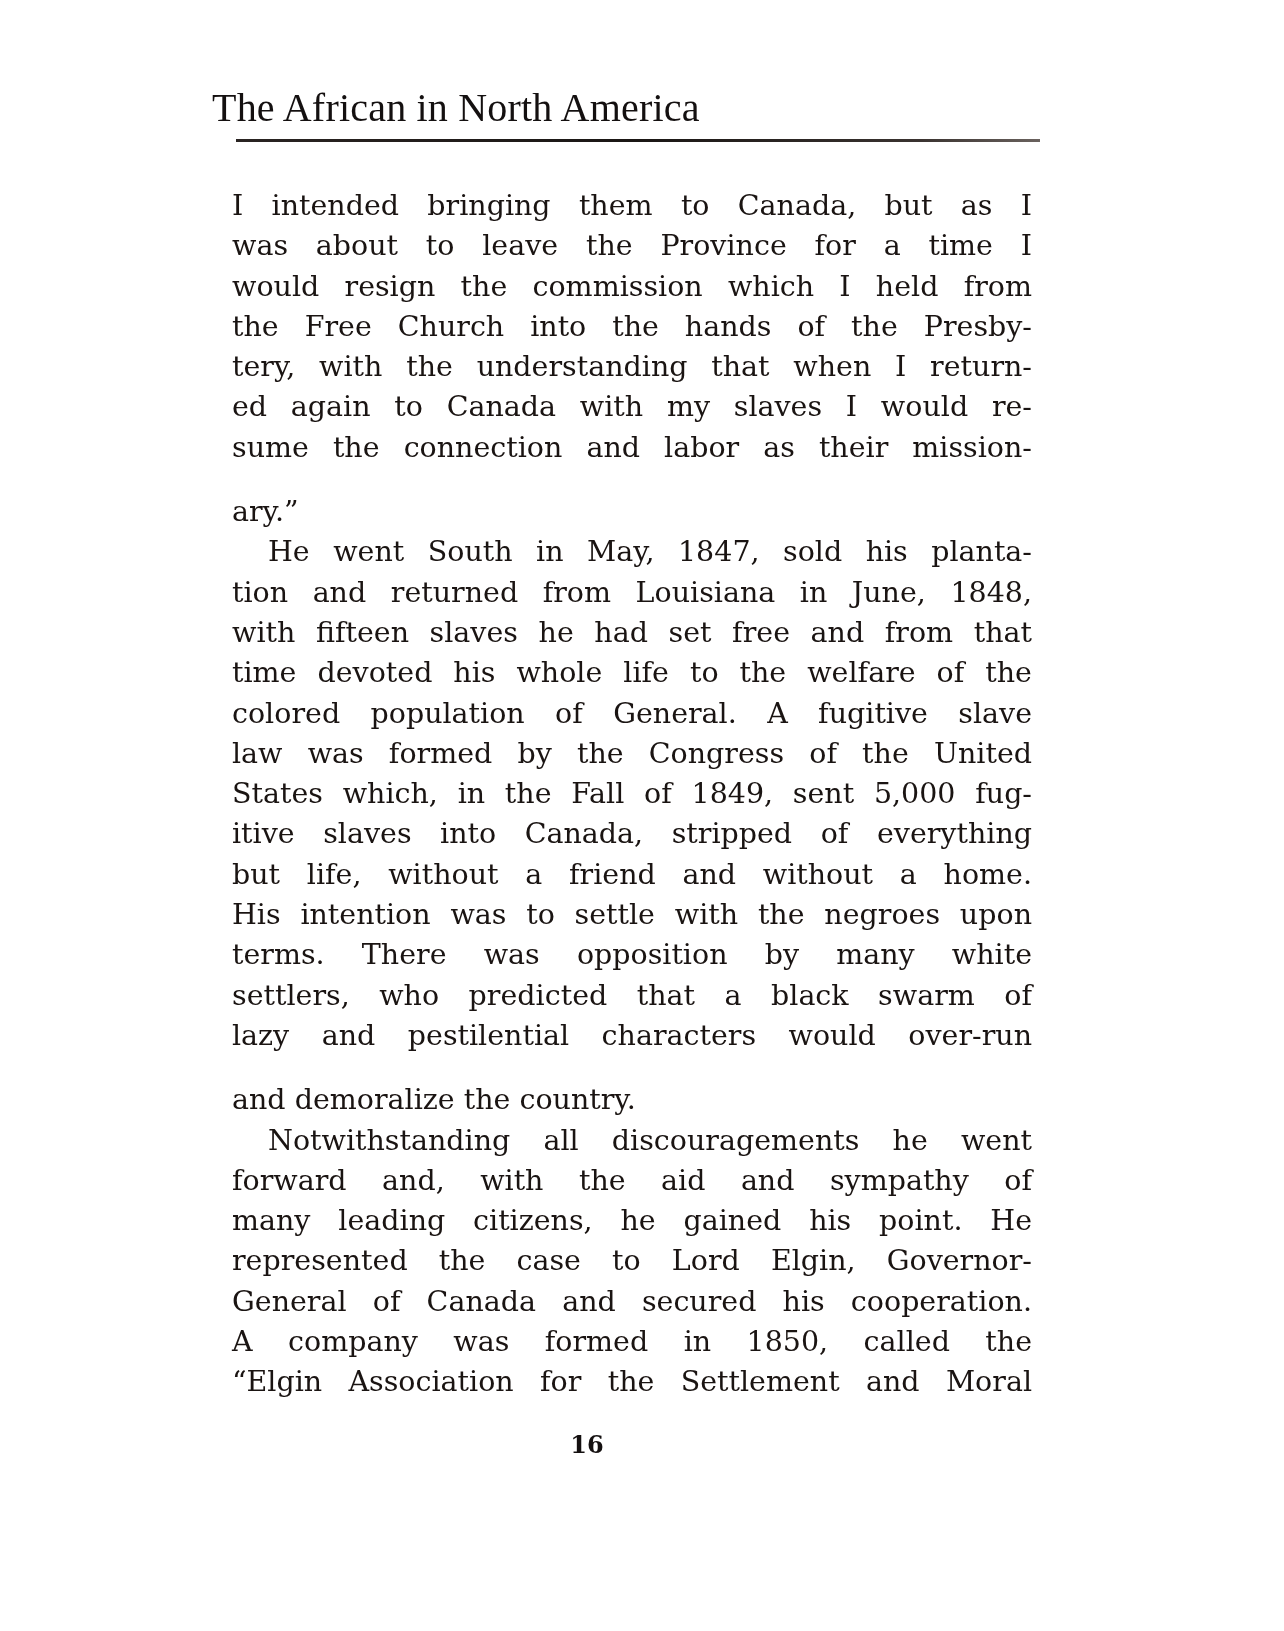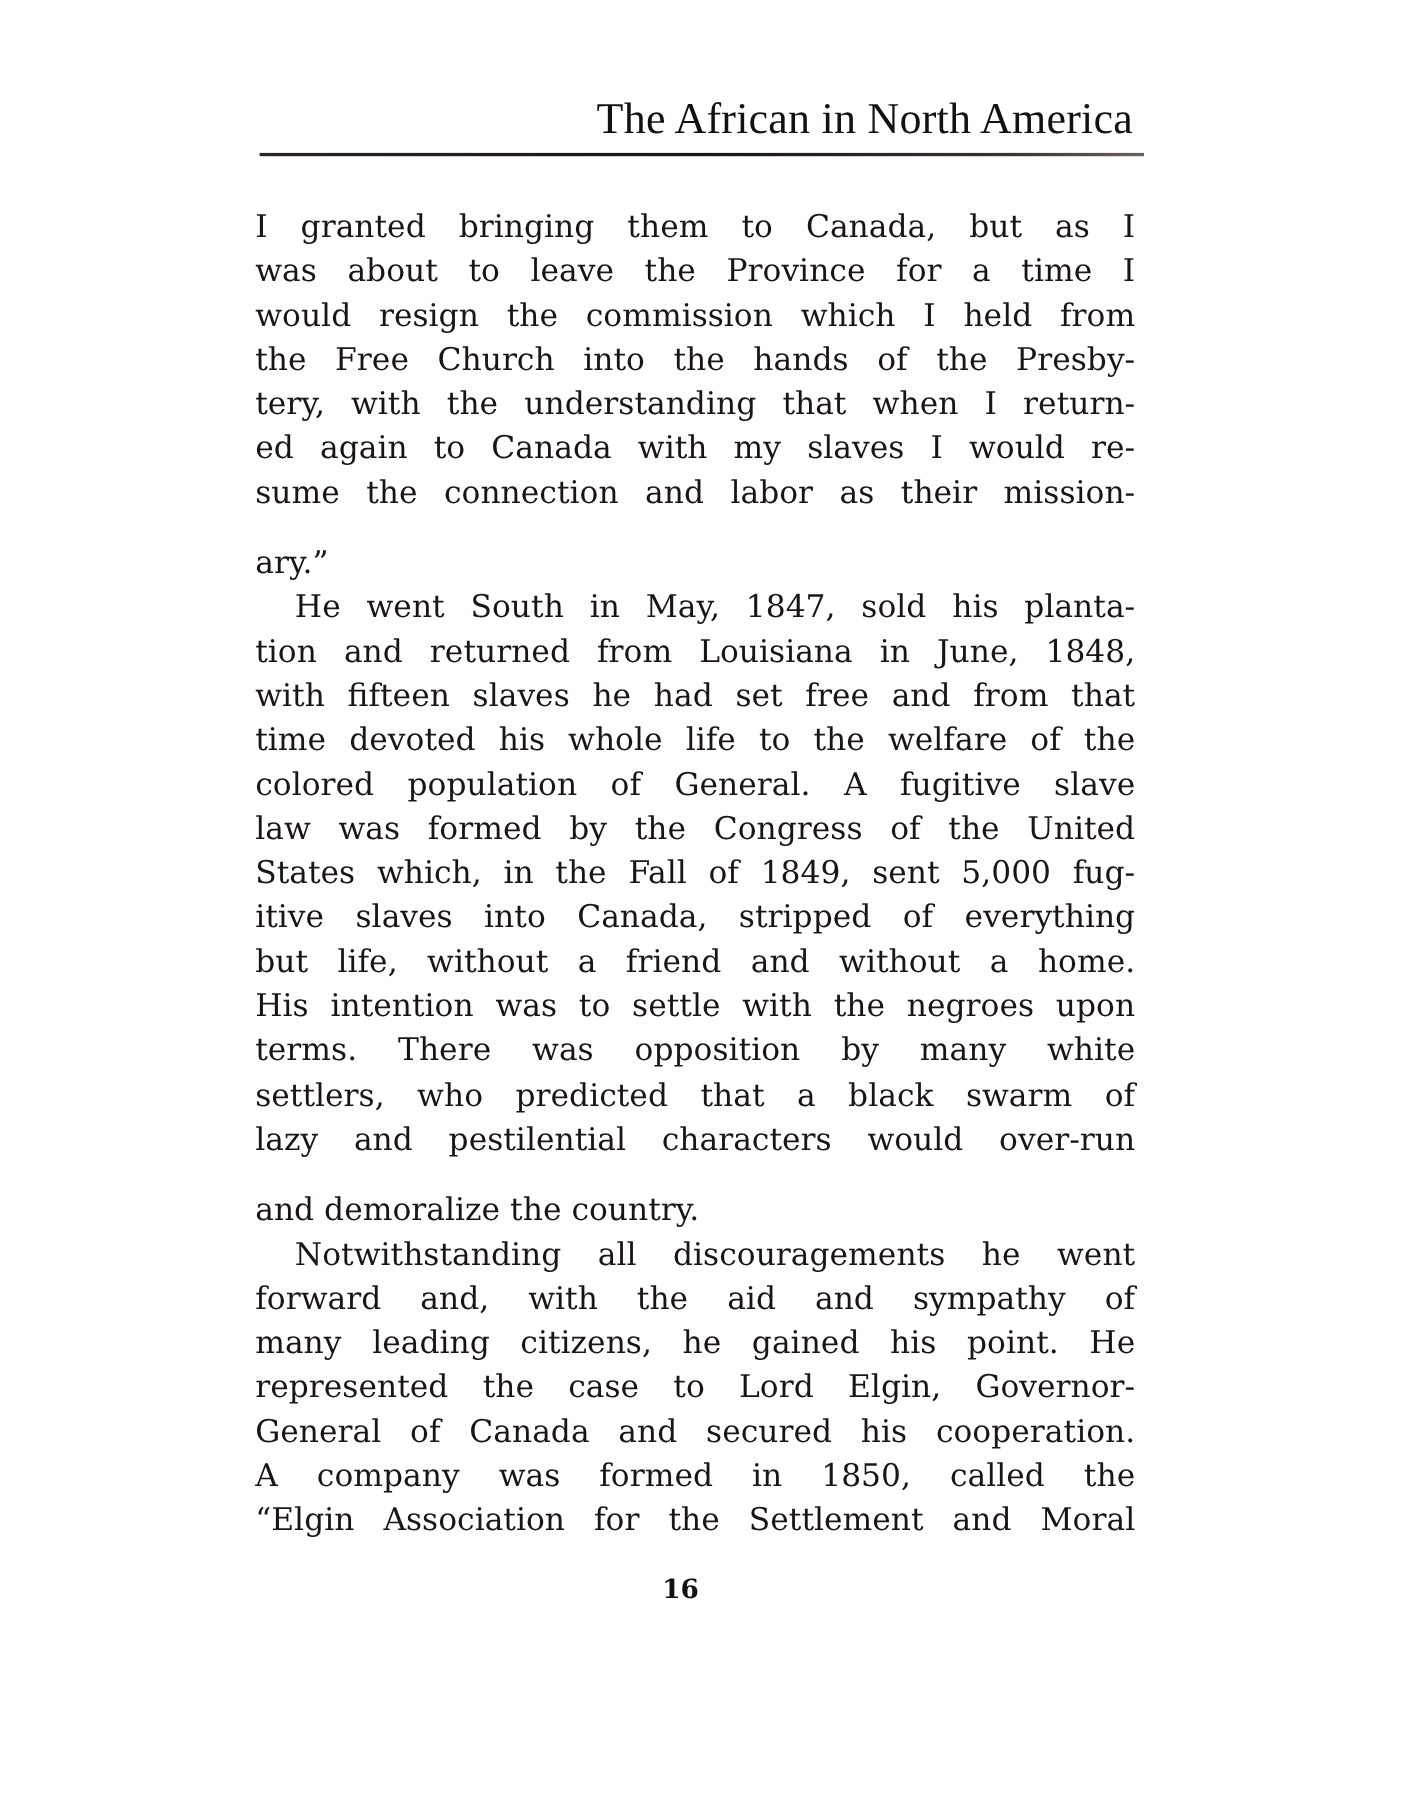--- a/index.html
+++ b/index.html
@@ -9,24 +9,24 @@
     }
     body {
       width: 1284px;
       height: 1631px;
       position: relative;
       overflow: hidden;
       color: #161210;
     }
     .running-head {
       position: absolute;
-      left: 230px;
+      left: 240px;
       top: 84px;
       width: 800px;
-      text-align: right;
+      text-align: left;
     }
     .running-head .title {
       display: inline-block;
       font-family: "Liberation Serif", "DejaVu Serif", serif;
       font-size: 40px;
       letter-spacing: 0.2px;
       color: #141010;
       margin-left: -28px;
     }
     .head-rule {
@@ -56,42 +56,42 @@
     }
     .line.last {
       text-align-last: left;
       margin-top: 24px;
     }
     .line.indent {
       padding-left: 36px;
     }
     .folio {
       position: absolute;
-      left: 602px;
+      left: 562px;
       top: 1430px;
       width: 50px;
-      text-align: left;
+      text-align: center;
       font-family: "DejaVu Serif", "Liberation Serif", serif;
       font-weight: bold;
       font-size: 24px;
       color: #141010;
     }
   </style>
 </head>
 <body>
 
 <div class="running-head">
   <span class="title">The African in North America</span>
 </div>
 <div class="head-rule"></div>
 
 <div class="text-block">
 
   <div>
-    <span class="line">I granted bringing them to Canada, but as I</span>
+    <span class="line">I intended bringing them to Canada, but as I</span>
     <span class="line">was about to leave the Province for a time I</span>
     <span class="line">would resign the commission which I held from</span>
     <span class="line">the Free Church into the hands of the Presby-</span>
     <span class="line">tery, with the understanding that when I return-</span>
     <span class="line">ed again to Canada with my slaves I would re-</span>
     <span class="line">sume the connection and labor as their mission-</span>
     <span class="line last">ary.”</span>
   </div>
 
   <div>

